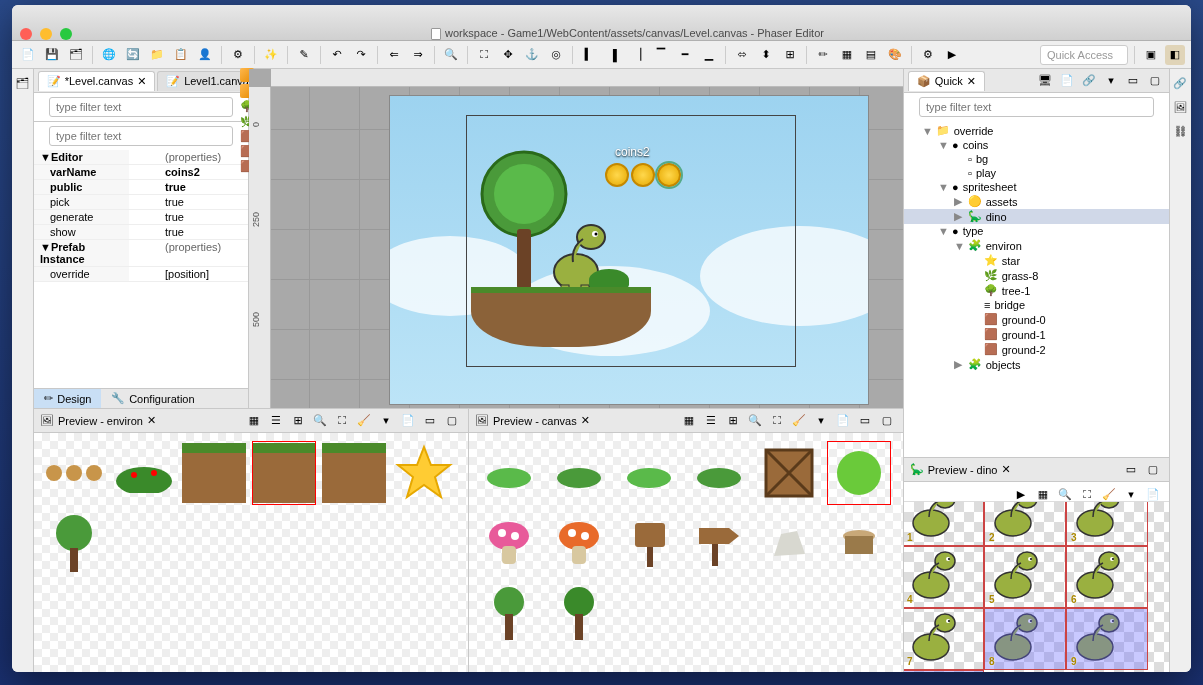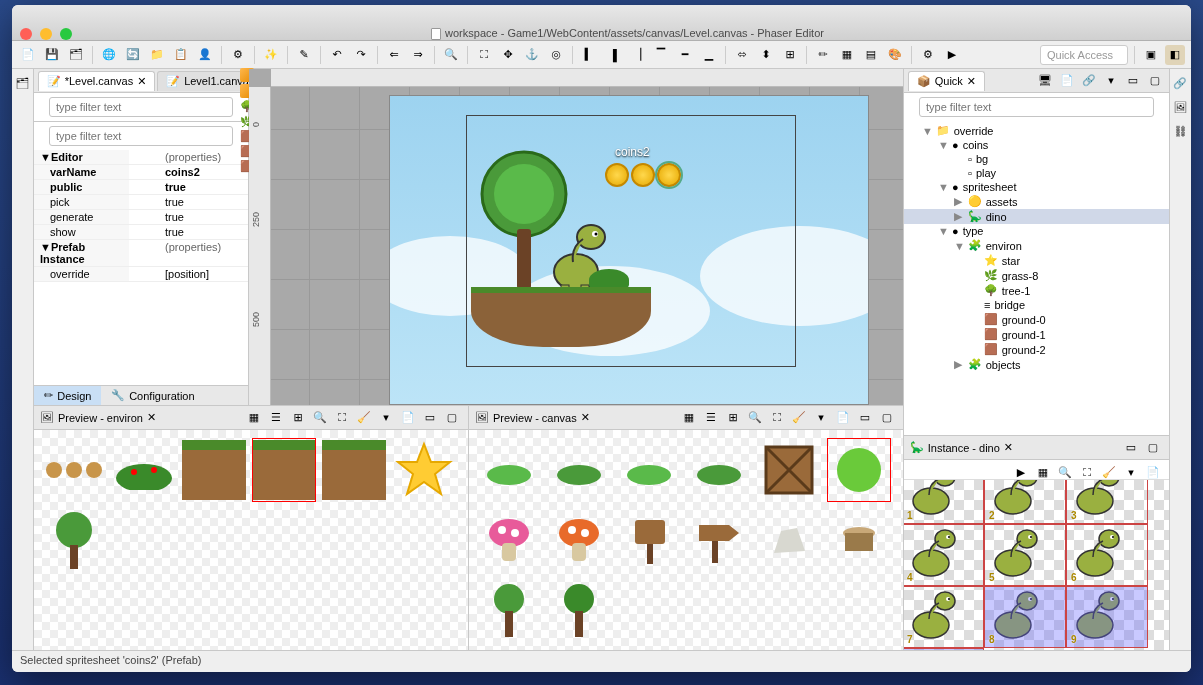--- a/index.html
+++ b/index.html
@@ -486,21 +486,21 @@
           <div class="arow ind4"><span class="toggle"></span>≡ <span>bridge</span></div>
           <div class="arow ind4"><span class="toggle"></span>🟫 <span>ground-0</span></div>
           <div class="arow ind4"><span class="toggle"></span>🟫 <span>ground-1</span></div>
           <div class="arow ind4"><span class="toggle"></span>🟫 <span>ground-2</span></div>
           <div class="arow ind3"><span class="toggle">▶</span>🧩 <span>objects</span></div>
         </div>
 
       <div class="preview-dino">
         <div class="pv-hdr">
             <span>🦕</span>
-            <span>Instance - dino</span>
+            <span>Preview - dino</span>
             <span>✕</span>
           <div class="pv-tools">
             <div class="tbtn">▭</div>
             <div class="tbtn">▢</div>
           </div>
         </div>
         <div style="height:20px;display:flex;justify-content:flex-end;gap:2px;padding:2px 6px;border-bottom:1px solid #ddd;">
           <div class="tbtn">▶</div>
           <div class="tbtn">▦</div>
           <div class="tbtn">🔍</div>
@@ -613,14 +613,13 @@
       </div>
     </div>
 
     <div class="rightgutter">
       <div class="tbtn">🔗</div>
       <div class="tbtn">🖼</div>
       <div class="tbtn">⛓</div>
     </div>
   </div>
 
-  <div class="status">Selected spritesheet 'coins2' (Prefab)</div>
 </div>
 
 </body></html>

